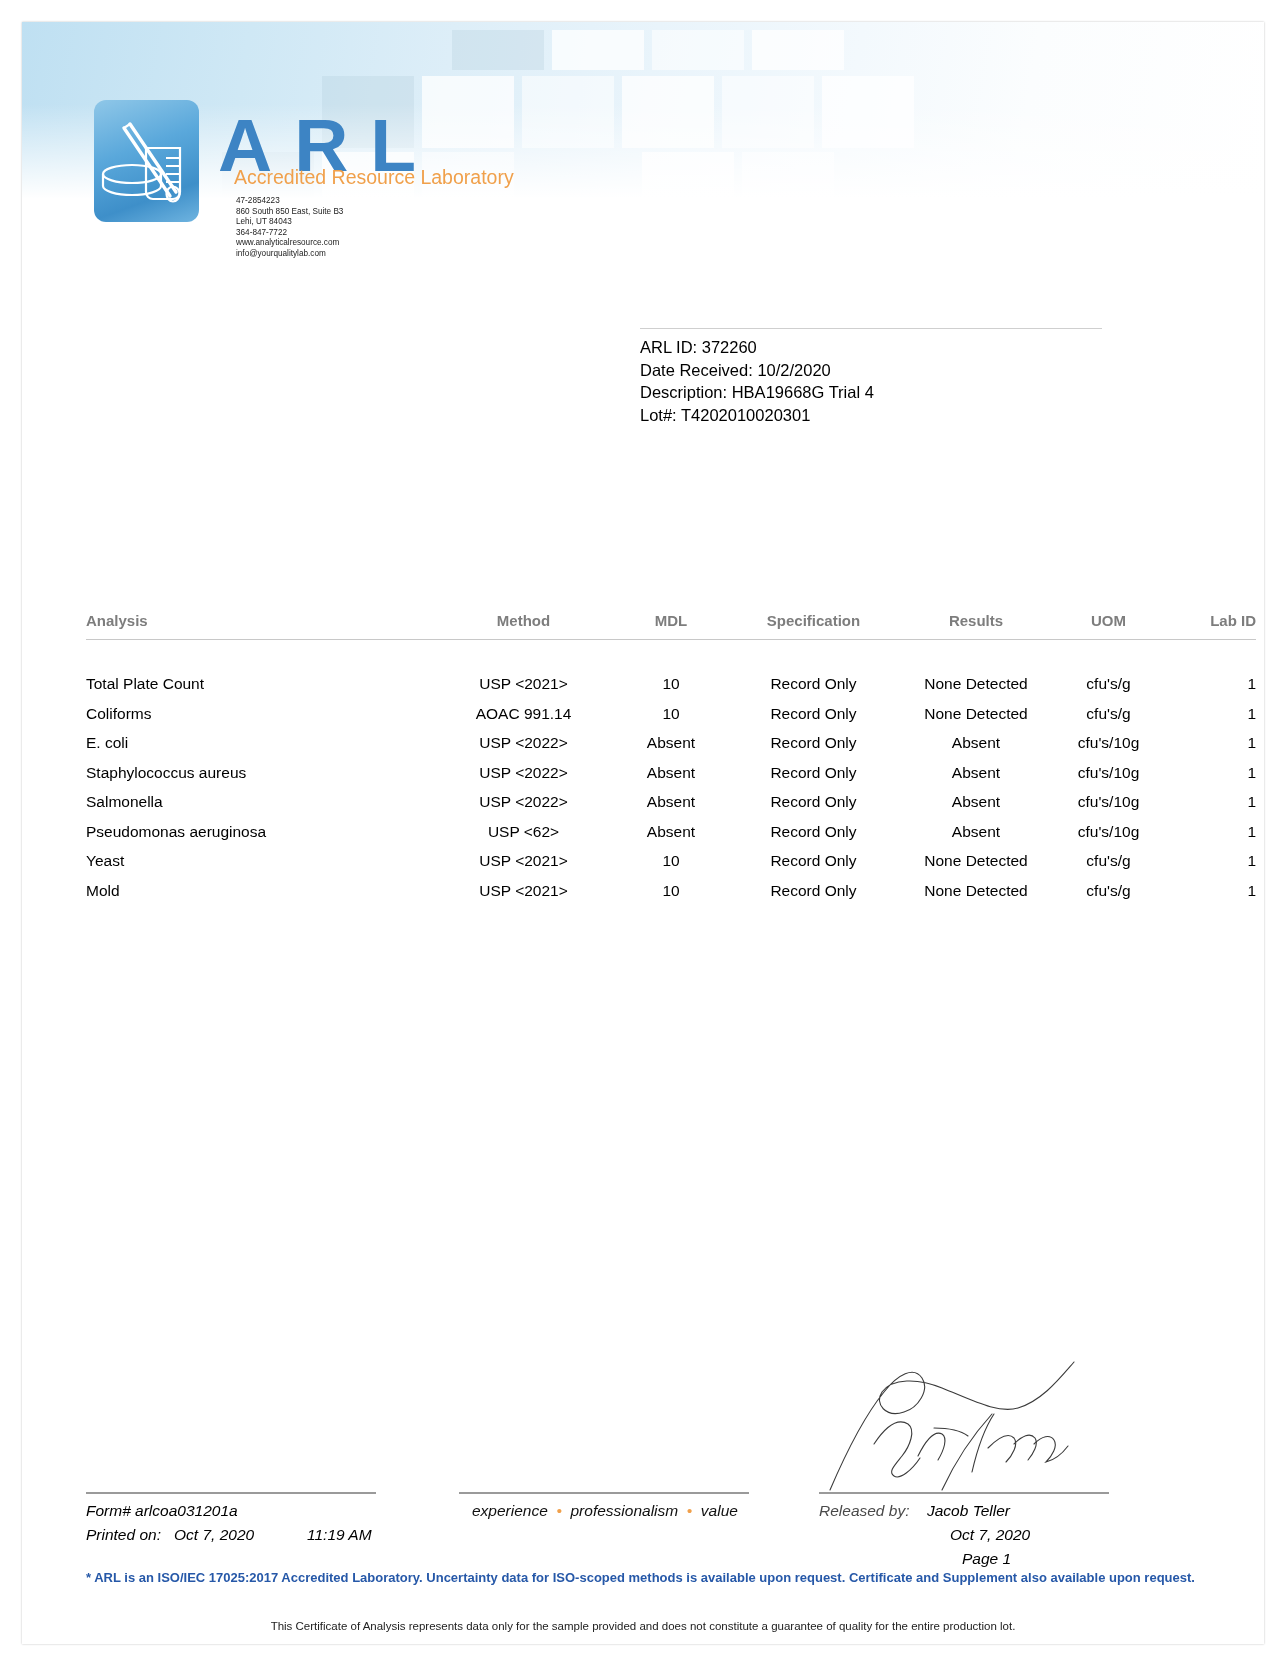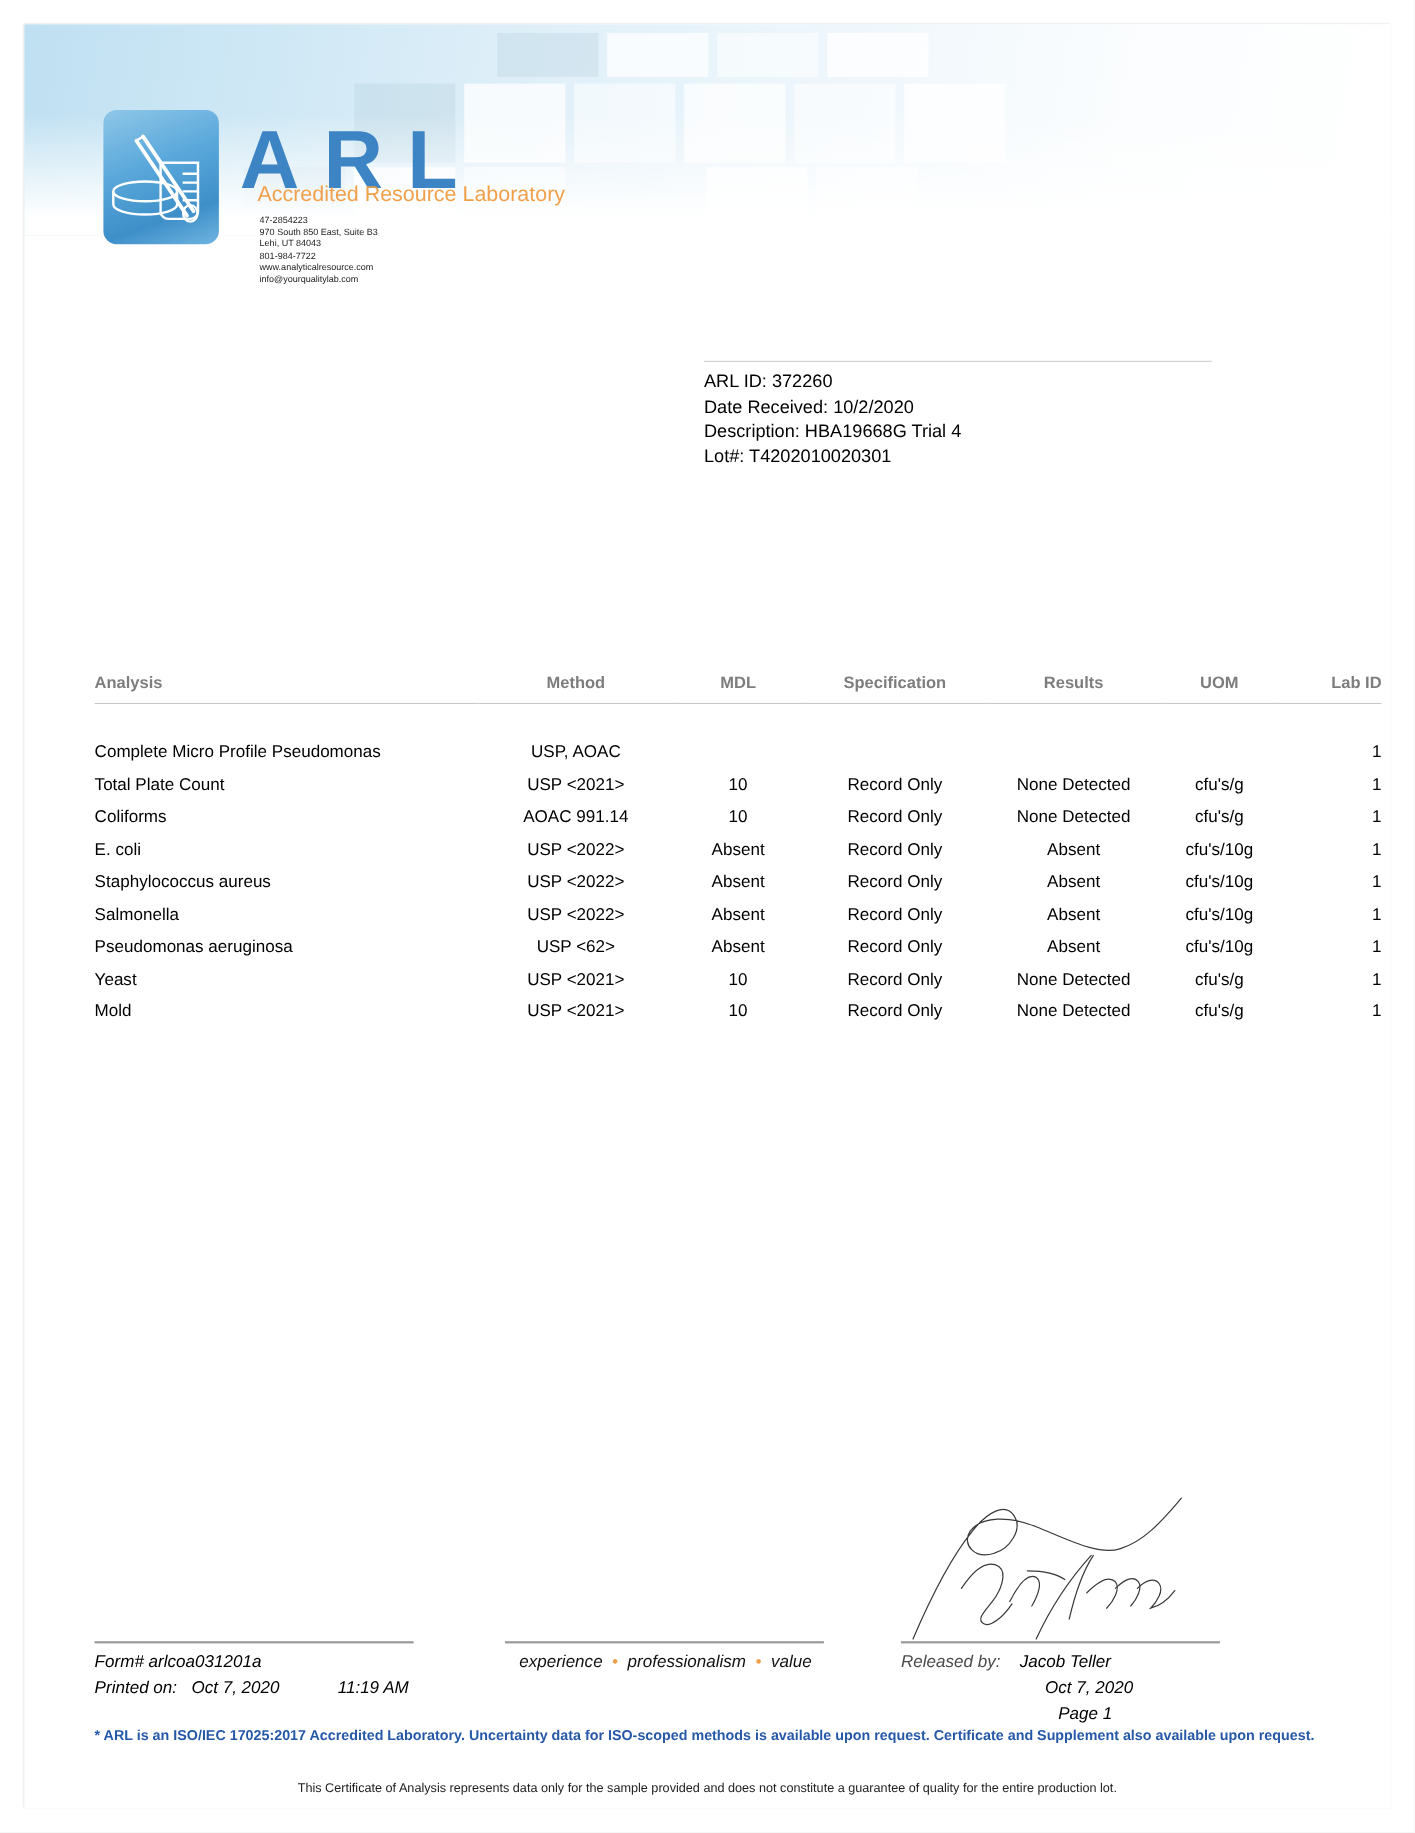--- a/index.html
+++ b/index.html
@@ -253,23 +253,23 @@
           <path d="M30 28 L36 24" stroke-width="2.2"></path>
           <ellipse cx="79" cy="94" rx="6.5" ry="7.5"></ellipse>
         </g>
       </svg>
     </div>
 
     <div class="brand-arl">ARL</div>
     <div class="brand-sub">Accredited Resource Laboratory</div>
     <div class="brand-addr">
       <div>47-2854223</div>
-      <div>970 South 850 East, Suite B3</div>
+      <div>860 South 850 East, Suite B3</div>
       <div>Lehi, UT 84043</div>
-      <div>801-984-7722</div>
+      <div>364-847-7722</div>
       <div>www.analyticalresource.com</div>
       <div>info@yourqualitylab.com</div>
     </div>
 
 
 
     <div class="info-block info-sample">
       <div class="info-rule"></div>
       <div class="info-line">ARL ID: 372260</div>
       <div class="info-line">Date Received: 10/2/2020</div>
@@ -288,29 +288,20 @@
             <th class="col-results">Results</th>
             <th class="col-uom">UOM</th>
             <th class="col-labid">Lab ID</th>
           </tr>
         </thead>
         <tbody>
           <tr class="spacer-row">
             <td colspan="7"></td>
           </tr>
 
-          <tr>
-            <td class="col-analysis">Complete Micro Profile Pseudomonas</td>
-            <td class="col-method">USP, AOAC</td>
-            <td class="col-mdl"></td>
-            <td class="col-spec"></td>
-            <td class="col-results"></td>
-            <td class="col-uom"></td>
-            <td class="col-labid">1</td>
-          </tr>
           <tr>
             <td class="col-analysis">Total Plate Count</td>
             <td class="col-method">USP &lt;2021&gt;</td>
             <td class="col-mdl">10</td>
             <td class="col-spec">Record Only</td>
             <td class="col-results">None Detected</td>
             <td class="col-uom">cfu's/g</td>
             <td class="col-labid">1</td>
           </tr>
           <tr>

